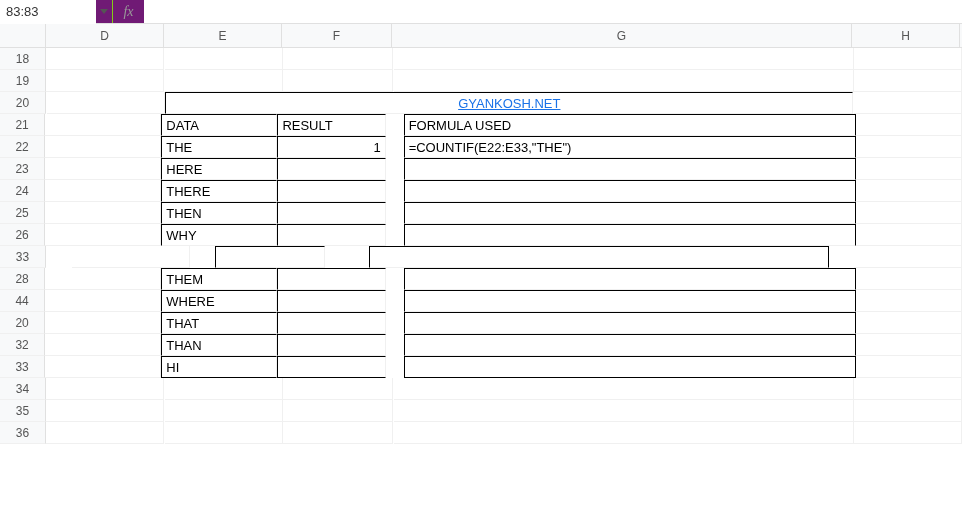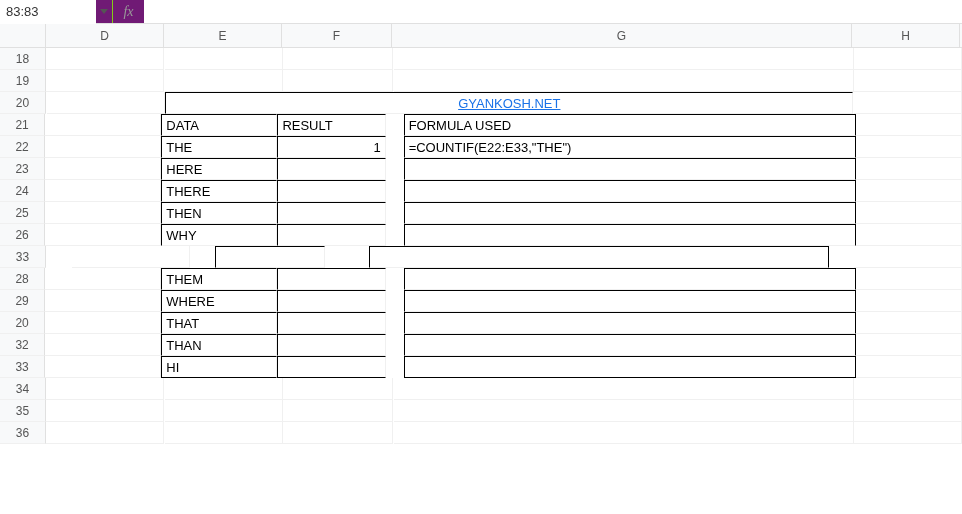--- a/index.html
+++ b/index.html
@@ -227,21 +227,21 @@
     </div>
     <div class="row">
       <div class="row-header">28</div>
       <div class="cell col-D"></div>
       <div class="cell col-E b-top b-left">THEM</div>
       <div class="cell col-F b-top b-left"></div>
       <div class="cell col-G b-top b-left b-right"></div>
       <div class="cell col-H"></div>
     </div>
     <div class="row">
-      <div class="row-header">29</div>
+      <div class="row-header">44</div>
       <div class="cell col-D"></div>
       <div class="cell col-E b-top b-left">WHERE</div>
       <div class="cell col-F b-top b-left"></div>
       <div class="cell col-G b-top b-left b-right"></div>
       <div class="cell col-H"></div>
     </div>
     <div class="row">
       <div class="row-header">20</div>
       <div class="cell col-D"></div>
       <div class="cell col-E b-top b-left">THAT</div>

